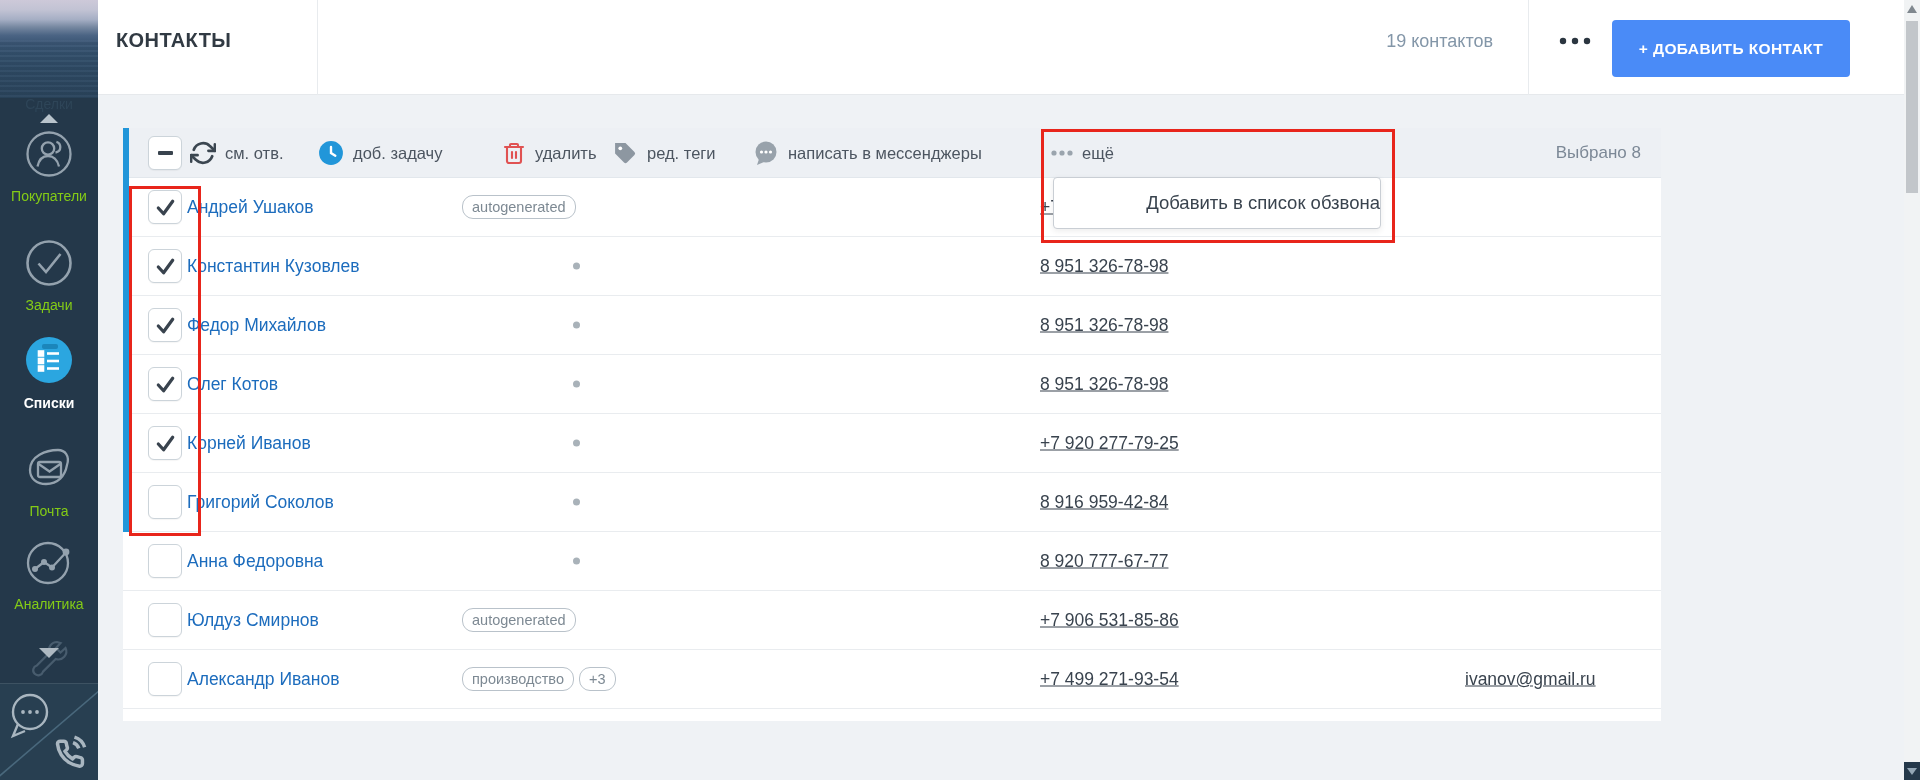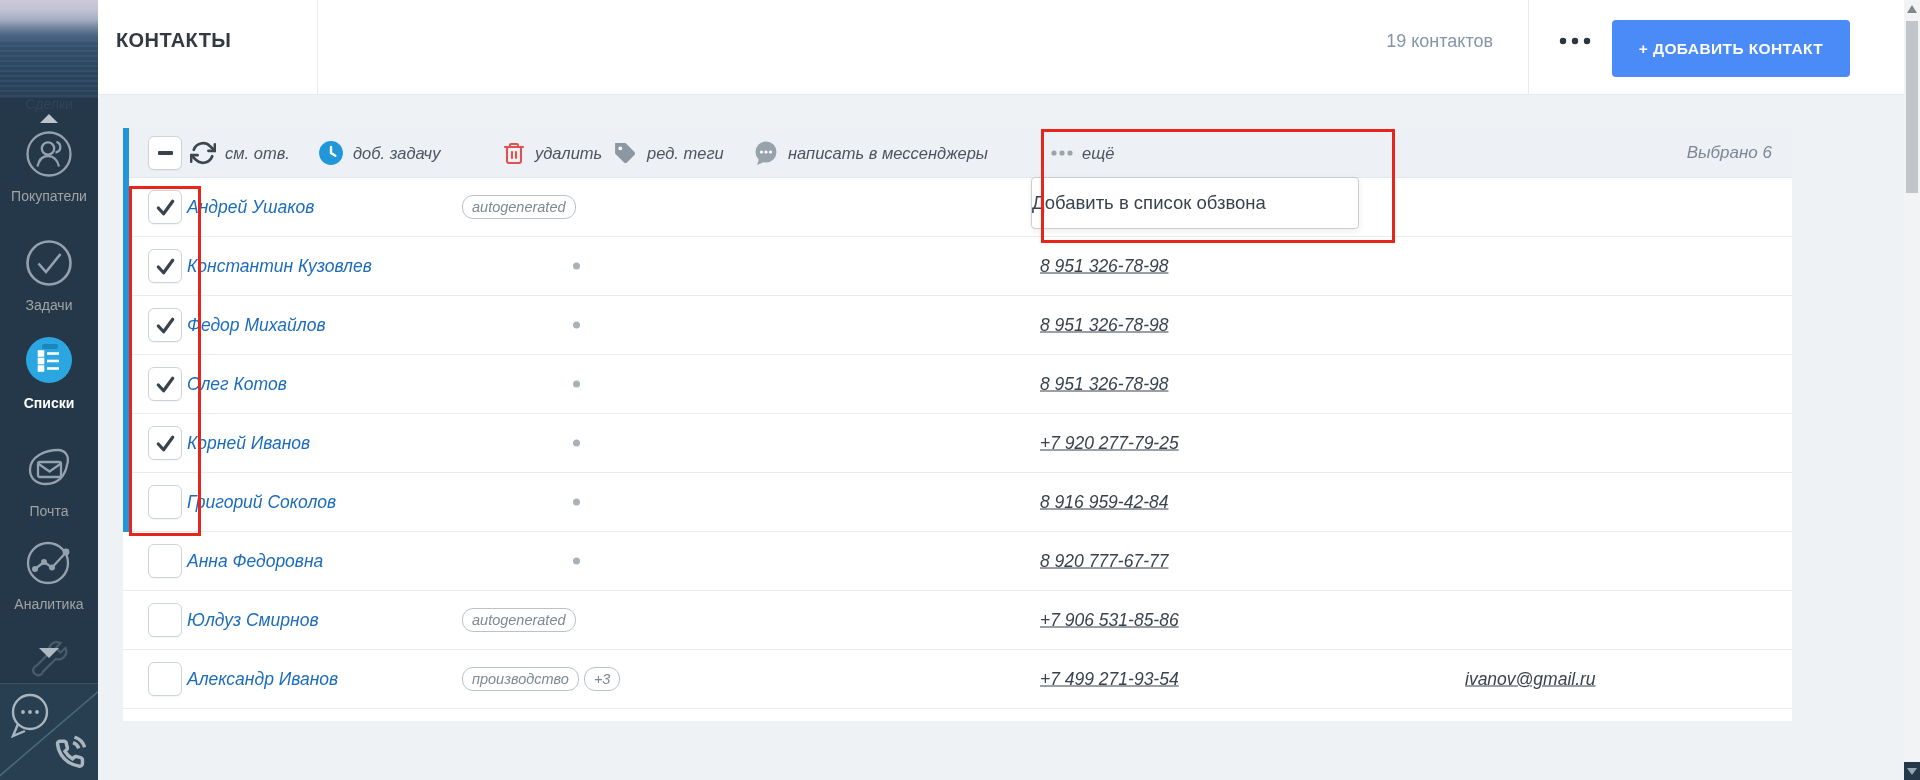--- a/index.html
+++ b/index.html
@@ -15,21 +15,21 @@
         #4b6484 36%,#3a5574 44%,#33506c 55%,#2e4a64 70%,#2a445c 100%); }
   .sidebar-photo::after { content:""; position:absolute; inset:40px 0 0 0;
     background:repeating-linear-gradient(180deg, rgba(255,255,255,.06) 0 2px, rgba(0,0,0,.10) 2px 5px);
     opacity:.5; }
   .deals-peek { position:absolute; left:0; top:96px; width:98px; text-align:center; }
   .deals-peek .lbl { font-size:14px; color:#2e4558; }
   .tri-up { width:0; height:0; border-left:9px solid transparent; border-right:9px solid transparent;
     border-bottom:9px solid #b9c4cc; margin:2px auto 0; }
   .nav-item { position:absolute; left:0; width:98px; text-align:center; cursor:pointer; }
   .nav-item .ico { display:block; margin:0 auto; }
-  .nav-item .lbl { display:block; margin-top:4px; font-size:14px; color:#a3a3a3; }
+  .nav-item .lbl { display:block; margin-top:4px; font-size:14px; color:#84cc16; }
   .nav-item.active .lbl { color:#ffffff; font-weight:bold; }
   .nav-arrow-down { position:absolute; left:0; top:648px; width:98px; display:flex; justify-content:center; z-index:2; }
   .tri-down { width:0; height:0; border-left:10px solid transparent; border-right:10px solid transparent;
     border-top:10px solid #aeb9c2; }
   .messenger-box { position:absolute; left:0; bottom:0; width:98px; height:97px;
     background:#283f51; border-top:1px solid rgba(255,255,255,.10); overflow:hidden; }
 
   
   .header { position:absolute; left:98px; top:0; width:1806px; height:95px;
     background:#ffffff; border-bottom:1px solid #e6e9ec; z-index:2; }
@@ -42,21 +42,21 @@
   .search-input::placeholder { color:#a3b0bd; }
   .count-label { position:absolute; left:1265px; top:31px; width:130px; text-align:right;
     font-size:18px; color:#8396a8; }
   .hdr-more { position:absolute; left:1460px; top:36px; cursor:pointer; }
   .add-btn { position:absolute; left:1514px; top:20px; width:238px; height:57px;
     background:#4a8bf7; border:none; border-radius:4px; color:#ffffff; font-weight:bold;
     font-size:15.5px; letter-spacing:.4px; cursor:pointer;
     font-family:"Liberation Sans","DejaVu Sans",sans-serif; }
 
   
-  .panel { position:absolute; left:123px; top:128px; width:1669px; z-index:1;font-style:italic; }
+  .panel { position:absolute; left:123px; top:128px; width:1538px; z-index:1; }
   .action-bar { position:relative; height:50px; background:#edf0f4; border-bottom:1px solid #e2e7ec; }
   .sel-accent { position:absolute; left:123px; top:128px; width:6px; height:404px;
     background:#2196d9; z-index:4; }
   .action-item { position:absolute; top:0; height:50px; display:flex; align-items:center; gap:9px;
     font-size:16.5px; color:#4c5560; cursor:pointer; white-space:nowrap; }
   .selected-label { position:absolute; right:20px; top:0; height:50px; display:flex; align-items:center;
     font-size:17px; color:#7c8896; }
   .checkbox { display:inline-flex; align-items:center; justify-content:center;
     width:34px; height:34px; background:#ffffff; border:1px solid #ccd4da; border-radius:6px;
     box-shadow:0 1px 1px rgba(0,0,0,.04); cursor:pointer; }
@@ -69,24 +69,24 @@
   .cell-tags  { left:339px; display:flex; gap:5px; }
   .tag { display:inline-block; padding:3px 9px; border:1px solid #b9c2ca; border-radius:11px;
     font-size:14.5px; color:#7d8993; background:#ffffff; }
   .cell-dot   { left:450px; width:7px; height:7px; border-radius:50%; background:#a9b2b9; }
   .cell-company { left:492px; font-size:17px; color:#39434e; text-decoration:underline; cursor:pointer; }
   .cell-phone { left:917px; font-size:17.5px; color:#39434e; text-decoration:underline; cursor:pointer; }
   .cell-email { left:1342px; font-size:17.5px; color:#39434e; text-decoration:underline; cursor:pointer; }
   .row-partial { height:12px; background:#ffffff; }
 
   
-  .dropdown { position:absolute; left:1031px; top:177px; width:328px; height:52px;
+  .dropdown { position:absolute; left:1053px; top:177px; width:328px; height:52px;
     background:#ffffff; border:1px solid #c9ced4; border-radius:4px;
     box-shadow:0 2px 6px rgba(0,0,0,.08); z-index:5; display:flex; align-items:center;
-    justify-content:flex-start; }
+    justify-content:flex-end; }
   .dropdown-item { font-size:18.5px; color:#39434e; cursor:pointer; }
 
   
   .annot { position:absolute; border:3px solid #e8251b; z-index:6; pointer-events:none; }
   .annot-checks { left:129px; top:186px; width:72px; height:350px; }
   .annot-more { left:1041px; top:129px; width:354px; height:114px; }
 
   
   .scrollbar { position:absolute; right:0; top:0; width:16px; height:780px; background:#f1f3f4; z-index:7; }
   .sb-up { position:absolute; top:5px; left:3px; width:0; height:0;
@@ -249,21 +249,21 @@
           <span style="display:inline-flex">
             <svg width="24" height="8" viewBox="0 0 24 8">
      <circle cx="4" cy="4" r="2.6" fill="#9aa4ad"></circle>
               <circle cx="12" cy="4" r="2.6" fill="#9aa4ad"></circle>
               <circle cx="20" cy="4" r="2.6" fill="#9aa4ad"></circle>
             </svg>
           </span>
           <span>ещё</span>
         </div>
       </div>
-    <div class="selected-label">Выбрано 6</div>
+    <div class="selected-label">Выбрано 8</div>
   </div>
   <div id="table-body">
       <div class="row">
         <span class="checkbox rc cell-check">
           <span style="display:inline-flex">
             <svg width="23" height="23" viewBox="0 0 24 24" fill="none" stroke="#39434e" stroke-width="3.4" stroke-linecap="round" stroke-linejoin="round">
      <path d="M4.5 12.5l5.5 6 9.5-13"></path>
             </svg>
           </span>
         </span>

